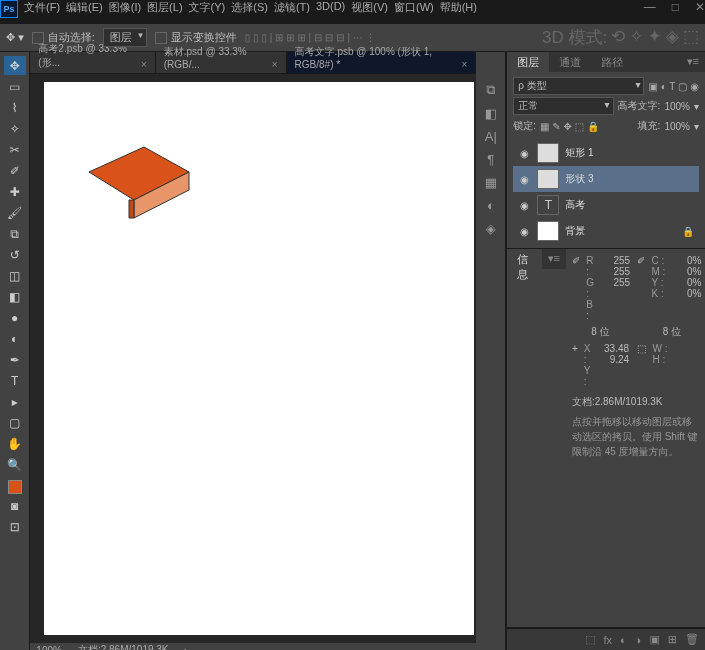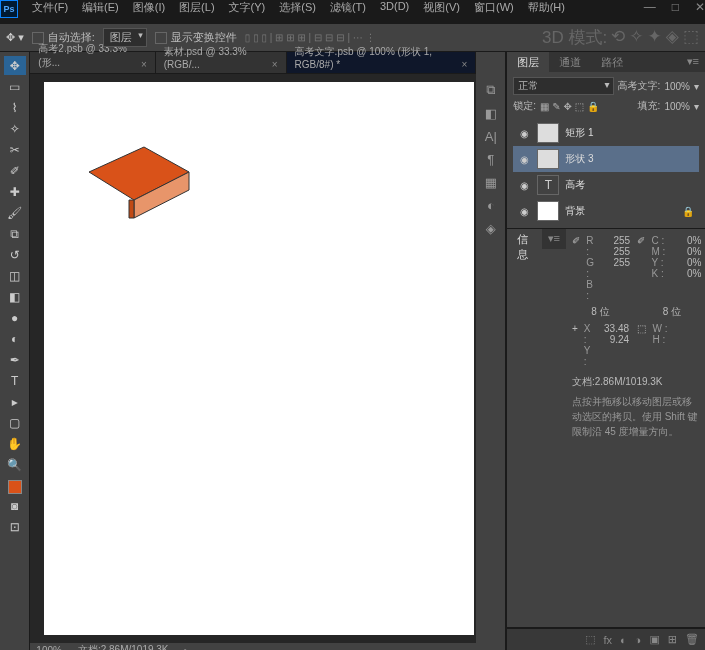--- a/index.html
+++ b/index.html
@@ -1,20 +1,20 @@
 <!DOCTYPE html>
 <html><head>
 <meta charset="utf-8">
 <style>
 * { margin: 0; padding: 0; box-sizing: border-box; font-family: "Microsoft YaHei", Arial, sans-serif; }
 body { width: 705px; height: 650px; background: #2e2e2e; overflow: hidden; font-size: 11px; color: #bbb; }
 .titlebar { height: 24px; background: #1a1a1a; display: flex; align-items: flex-start; padding: 0 0; }
 .ps-logo { width: 18px; height: 18px; background: #001a33; border: 1px solid #0a84ff; color: #4da6ff; display: flex; align-items: center; justify-content: center; font-size: 9px; font-weight: bold; margin-right: 6px; }
 .menubar { color: #aaa; display: flex; gap: 6px; font-size: 11px; }
-.menubar span { cursor: pointer; margin-left: 8px; }
+.menubar span { cursor: pointer; }
 .winctrls { margin-left: auto; display: flex; gap: 16px; color: #888; font-size: 12px; }
 .winctrls span { cursor: pointer; }
 .optbar { height: 28px; background: #424242; border-bottom: 1px solid #1a1a1a; display: flex; align-items: center; padding: 0 6px; gap: 8px; font-size: 11px; }
 .optbar .icon { color: #ccc; }
 .checkbox { width: 12px; height: 12px; border: 1px solid #666; display: inline-block; vertical-align: middle; margin-right: 4px; }
 .dropdown { background: #2e2e2e; border: 1px solid #555; padding: 1px 14px 1px 6px; position: relative; font-size: 11px; }
 .dropdown::after { content: "▾"; position: absolute; right: 3px; font-size: 9px; }
 .optbar-icons { margin-left: auto; display: flex; gap: 4px; color: #666; }
 .optbar-icons span { font-size: 17px; }
 .body-row { display: flex; height: 598px; }
@@ -174,20 +174,24 @@
     <div class="right-main">
       <div class="panel">
         <div class="panel-tabs">
           <div class="ptab active">图层</div>
           <div class="ptab">通道</div>
           <div class="ptab">路径</div>
           <span style="margin-left:auto;padding:3px 6px;color:#888">▾≡</span>
         </div>
         <div class="panel-body">
           <div class="ctrl-row">
+            <div class="select">ρ 类型</div>
+            <span class="mini-icons">▣ ◐ T ▢ ◉</span>
+          </div>
+          <div class="ctrl-row">
             <div class="select">正常</div>
             <span>高考文字:</span>
             <span>100%</span>
               <span>▾</span>
           </div>
           <div class="ctrl-row">
             <span>锁定:</span>
             <span class="mini-icons">▦ ✎ ✥ ⬚ 🔒</span>
             <span style="margin-left:auto">填充:</span>
             <span>100%</span>

